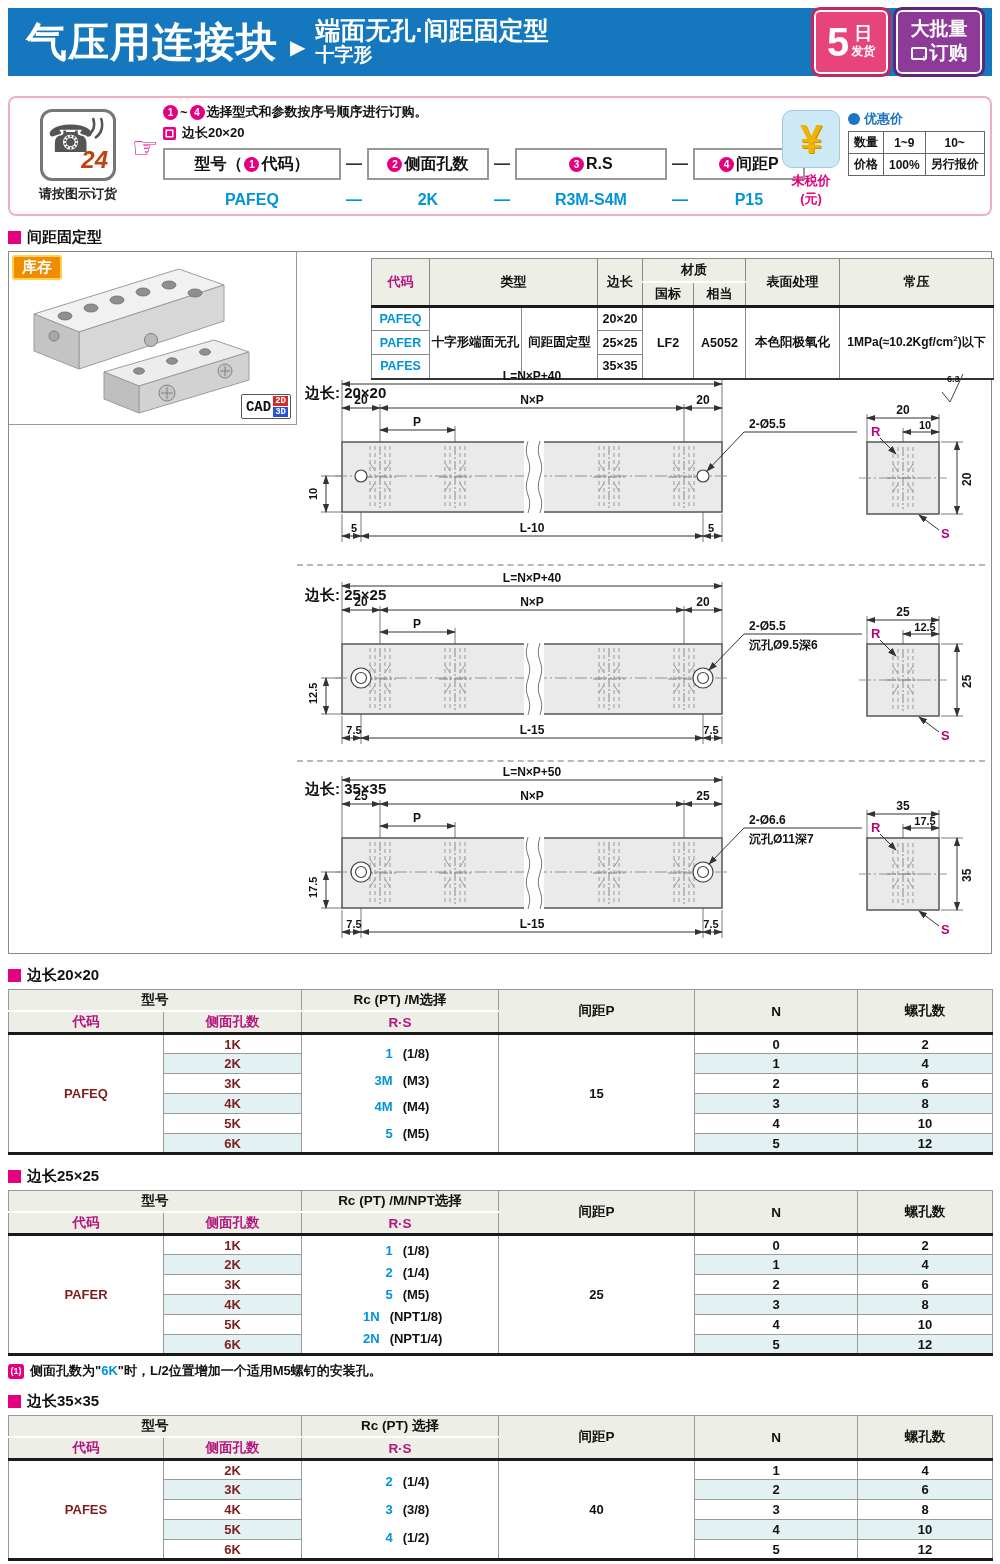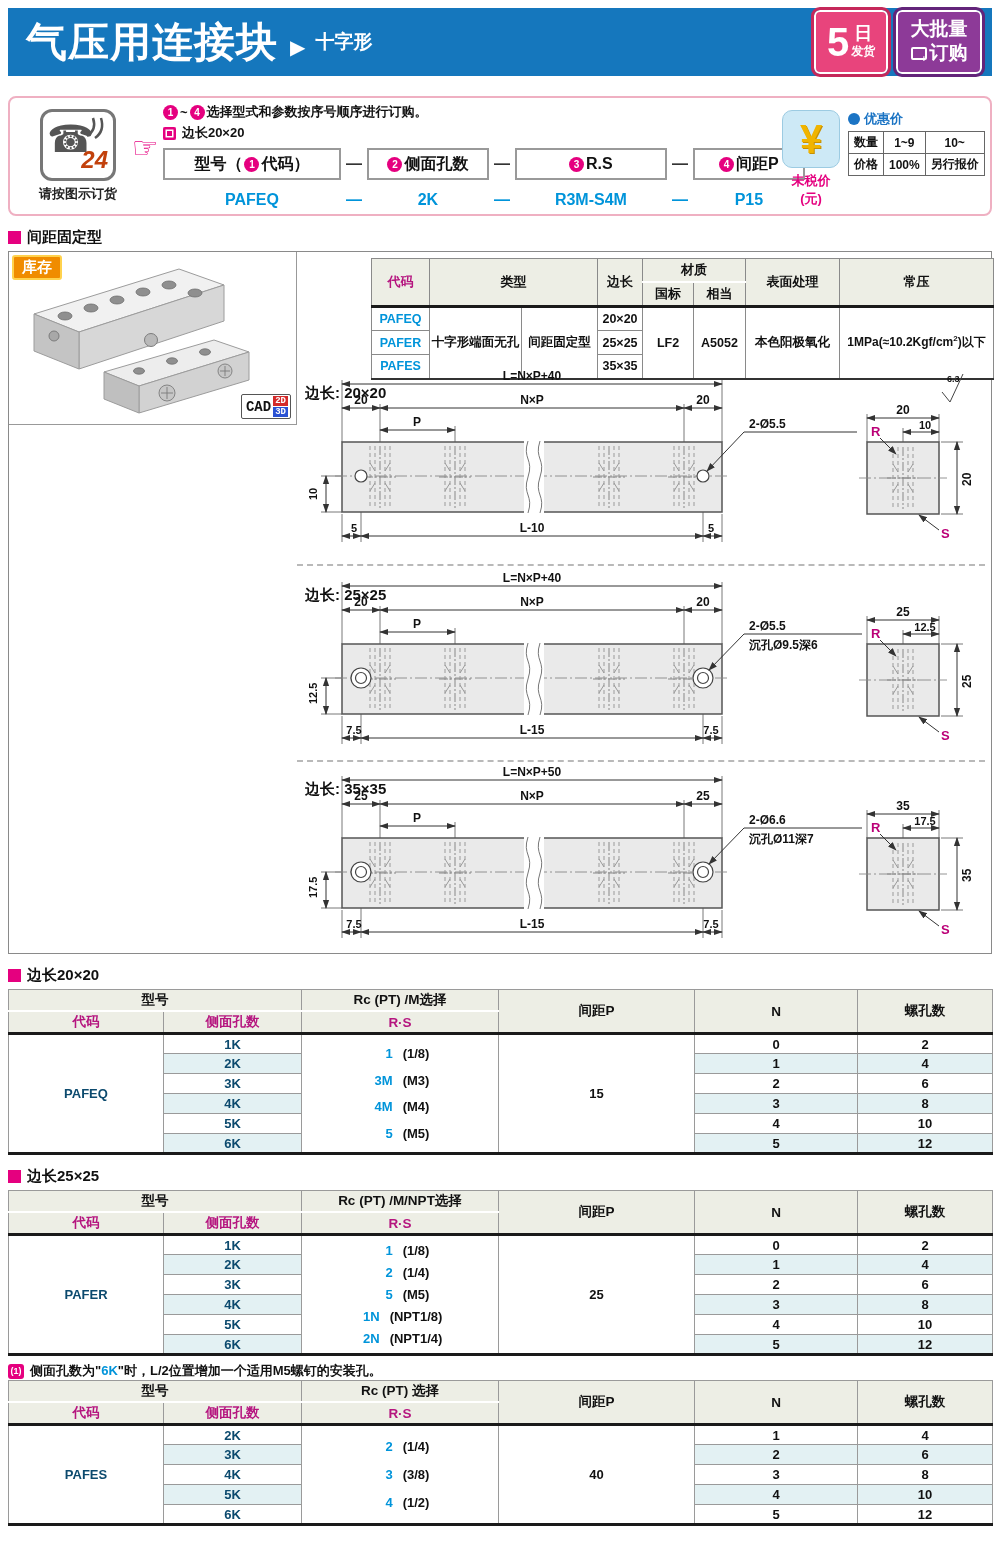--- a/index.html
+++ b/index.html
@@ -116,21 +116,21 @@
   .sizetable { border-collapse:collapse; table-layout:fixed; width:984px; margin-left:8px; }
   .sizetable col.c1{width:155px}.sizetable col.c2{width:138px}.sizetable col.c3{width:197px}
   .sizetable col.c4{width:196px}.sizetable col.c5{width:163px}.sizetable col.c6{width:135px}
   .sizetable th, .sizetable td { border:1px solid #9a9a9a; text-align:center; }
   .sizetable th { background:#edeee5; font-size:13.5px; font-weight:bold; height:20px; padding:1px 2px; }
   .sizetable thead tr:first-child th { border-bottom:2px solid #fff; }
   .sizetable thead { border-bottom:3px solid #1a1a1a; }
   .sizetable tbody { border-bottom:3px solid #1a1a1a; }
   .sizetable td { font-size:13px; font-weight:bold; height:20px; padding:0 2px; }
   .sizetable tbody tr:nth-child(even) { background:#e3f1f3; }
-  .sizetable .blue { color:#0c4a6e; }
+  .sizetable .blue { color:#7f1d1d; }
   .sizetable .mag { color:#b5157f; }
   .rsstack { display:flex; flex-direction:column; justify-content:space-evenly; height:100%; }
   .rsopt { display:flex; justify-content:center; gap:10px; font-size:13px; font-weight:bold; }
   .rsopt .rc { color:#0094da; min-width:22px; text-align:right; }
 
   
   .noteline { display:flex; align-items:center; gap:6px; margin:6px 8px 0 8px; font-size:13px; font-weight:bold; }
   .note-ic { width:16px; height:15px; background:#e5007f; border-radius:3px; color:#fff; font-size:9px; line-height:15px; text-align:center; flex:none; }
   .noteline .blue { color:#0094da; }
 
@@ -163,20 +163,21 @@
     </g>
   </defs>
 </svg>
 
 <div class="page">
 
   <div class="topbar">
     <span class="title">气压用连接块</span>
     <span class="arrow">▶</span>
     <span class="subs">
+      <span class="sub1">端面无孔·间距固定型</span>
       <span class="sub2">十字形</span>
     </span>
     <span class="badges">
       <span class="badge-day">
         <span class="b5">5</span>
         <span class="bcol">
           <span class="bday">日</span>
           <span class="bship">发货</span>
         </span>
       </span>
@@ -790,20 +791,24 @@
           <td>5</td>
           <td>12</td>
         </tr>
     </tbody>
   </table>
   <div class="noteline">
     <span class="note-ic">(1)</span>
     <span><span>侧面孔数为"</span><span class="blue">6K</span><span>"时，L/2位置增加一个适用M5螺钉的安装孔。</span></span>
   </div>
 
+  <div class="seclabel">
+    <span class="sq"></span>
+    <span>边长35×35</span>
+  </div>
   <table class="sizetable">
     <colgroup>
         <col class="c1">
         <col class="c2">
         <col class="c3">
         <col class="c4">
         <col class="c5">
         <col class="c6">
       </colgroup>
     <thead>

